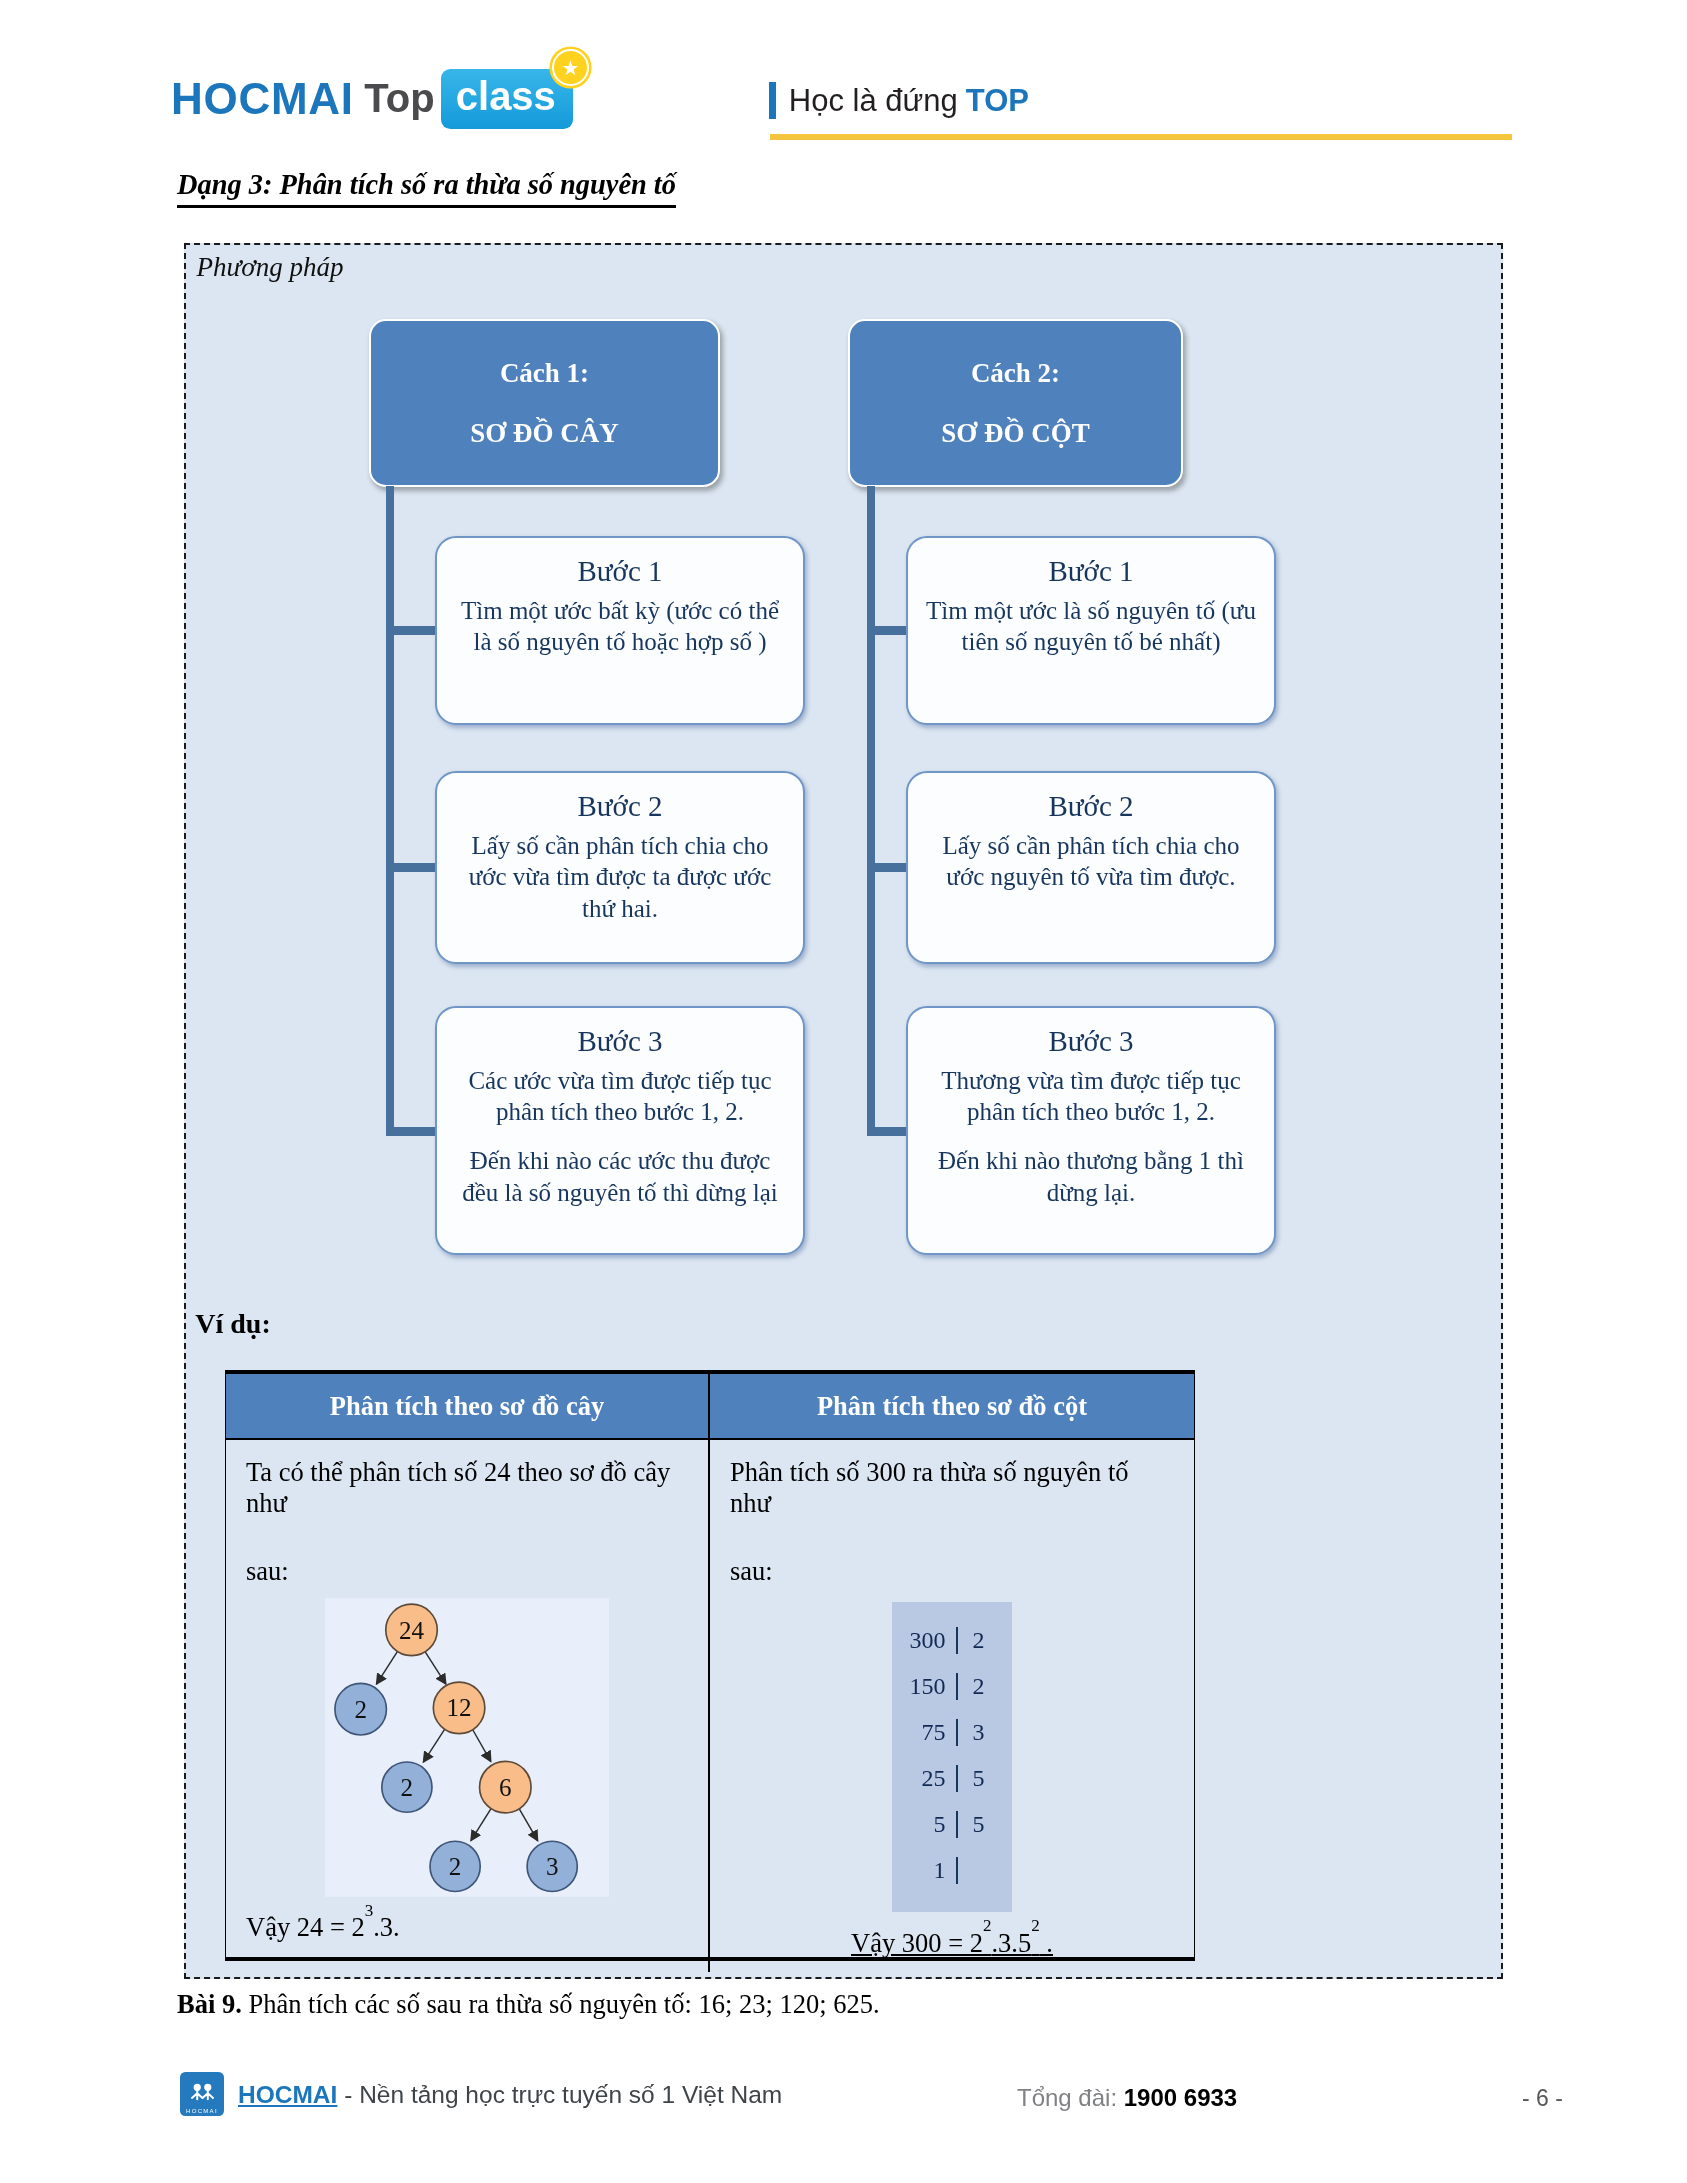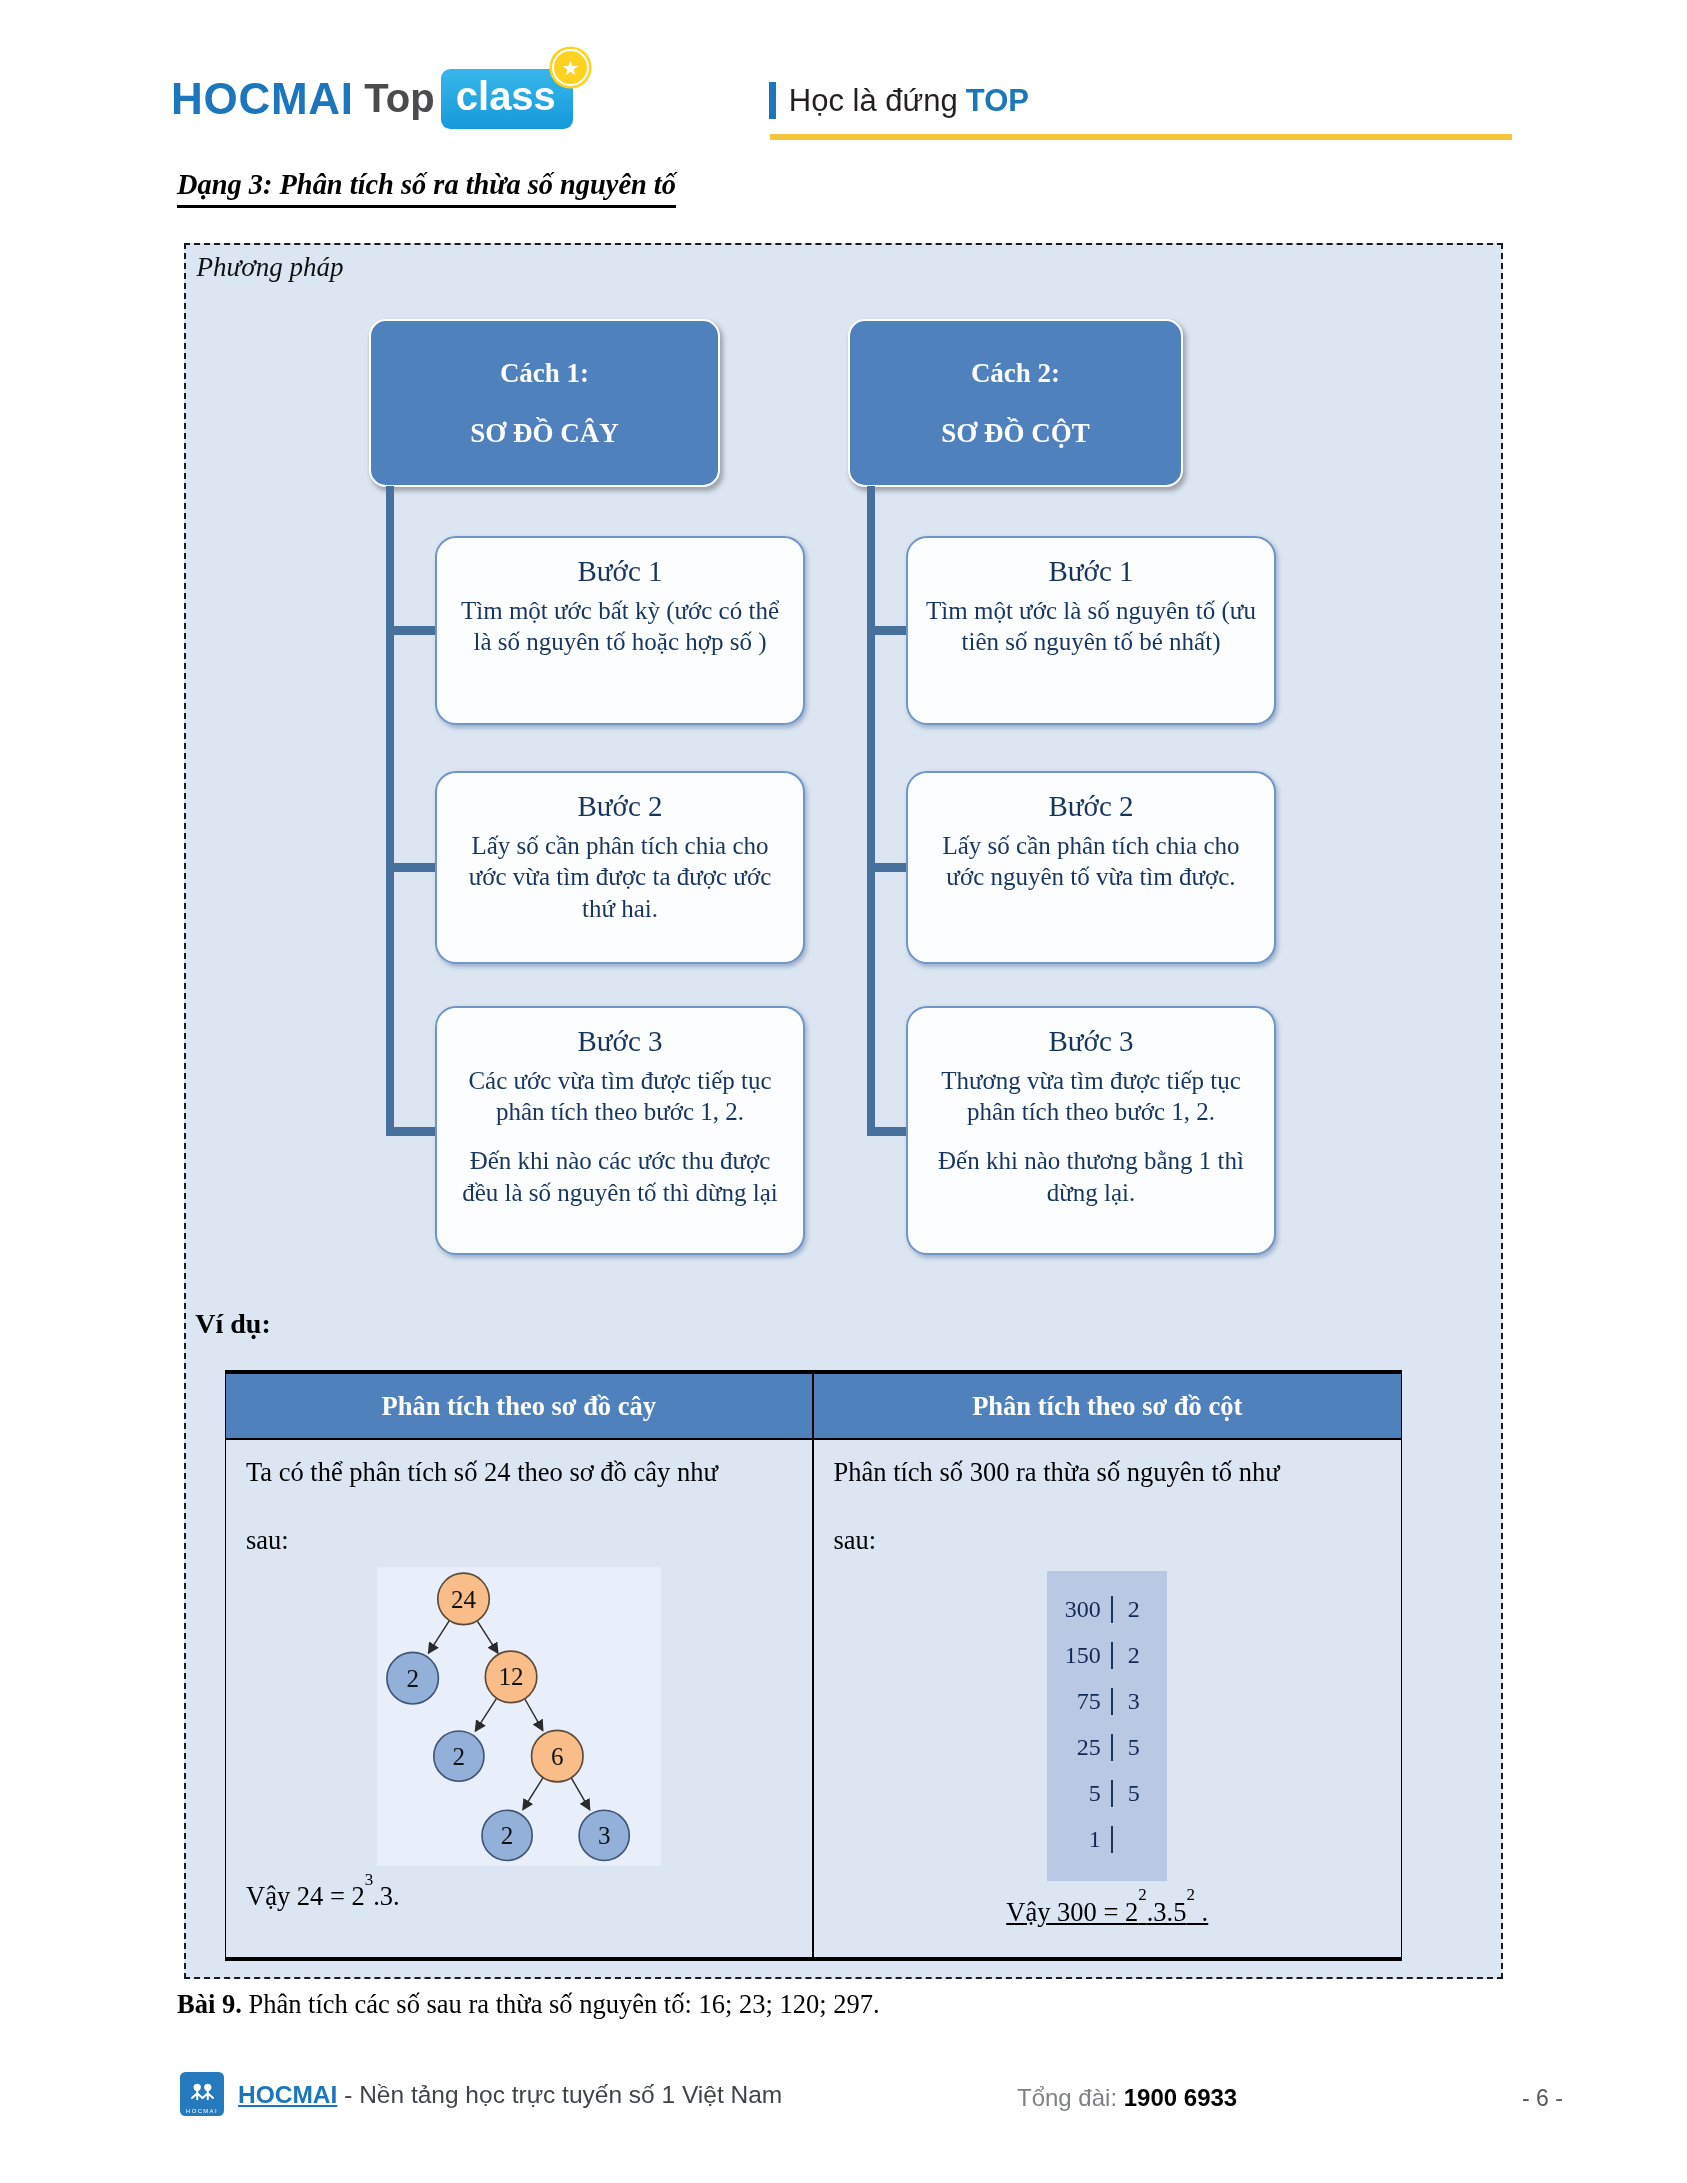--- a/index.html
+++ b/index.html
@@ -43,21 +43,21 @@
   .hstub { background:#47709c; height:8.6px; }
 
   .step-box { background:#fcfdff; border:2.6px solid #6f96c6; border-radius:21px;
     box-shadow:2px 2.6px 4px rgba(80,110,160,0.45); color:#17365d; text-align:center; }
   .step-title { font-size:29px; font-weight:normal; margin-top:17px; }
   .step-body { font-size:25px; line-height:1.27; margin:6.6px 16px 0; }
   .step-body + .step-body { margin-top:17px; }
 
   
   .vidu-label { left:9.3px; top:1063px; font-size:28px; font-weight:bold; color:#000; }
-  .ex-table { left:39px; top:1125px; width:1177px; height:591px;
+  .ex-table { left:39px; top:1125px; width:970px; height:591px;
     border-top:4px solid #000; border-bottom:4.6px solid #000; border-left:1.3px solid #000; border-right:1.3px solid #000;
     display:grid; grid-template-columns:1fr 1fr; grid-template-rows:66px 1fr; }
   .ex-th { background:#4f81bd; color:#fff; font-size:26.5px; font-weight:bold;
     display:flex; align-items:center; justify-content:center; border-bottom:2px solid #000; }
   .ex-th.first { border-right:2px solid #000; }
   .ex-td { padding:17px 20px 13.2px 20px; font-size:26.5px; color:#000; }
   .ex-td.first { border-right:2px solid #000; }
   .intro-l2 { margin-top:37px; }
 
   .tree-wrap { display:block; margin:10.6px auto 0; }
@@ -232,21 +232,21 @@
             <span class="dn">1</span>
             <span class="dd"></span>
           </div>
         </div>
 
         <p class="concl center"><span>Vậy  300 = 2</span><sup>2</sup><span>.3.5</span><sup>2</sup><span> .</span></p>
       </div>
     </div>
   </div>
 
-  <p class="abs bai9"><span class="lbl">Bài 9.</span><span> Phân tích các số sau ra thừa số nguyên tố: 16; 23; 120; 297.</span></p>
+  <p class="abs bai9"><span class="lbl">Bài 9.</span><span> Phân tích các số sau ra thừa số nguyên tố: 16; 23; 120; 625.</span></p>
 
   <div class="abs flogo">
     <svg width="29" height="26.5" viewBox="0 0 44 40">
       <g stroke="#ffffff" stroke-width="3" fill="none" stroke-linecap="round">
         <circle cx="14" cy="8" r="4" fill="#ffffff"></circle>
         <circle cx="30" cy="8" r="4" fill="#ffffff"></circle>
         <path d="M14 13 L14 26 M14 17 L6 24 M14 17 L22 24"></path>
         <path d="M30 13 L30 26 M30 17 L22 24 M30 17 L38 24"></path>
       </g>
     </svg>

